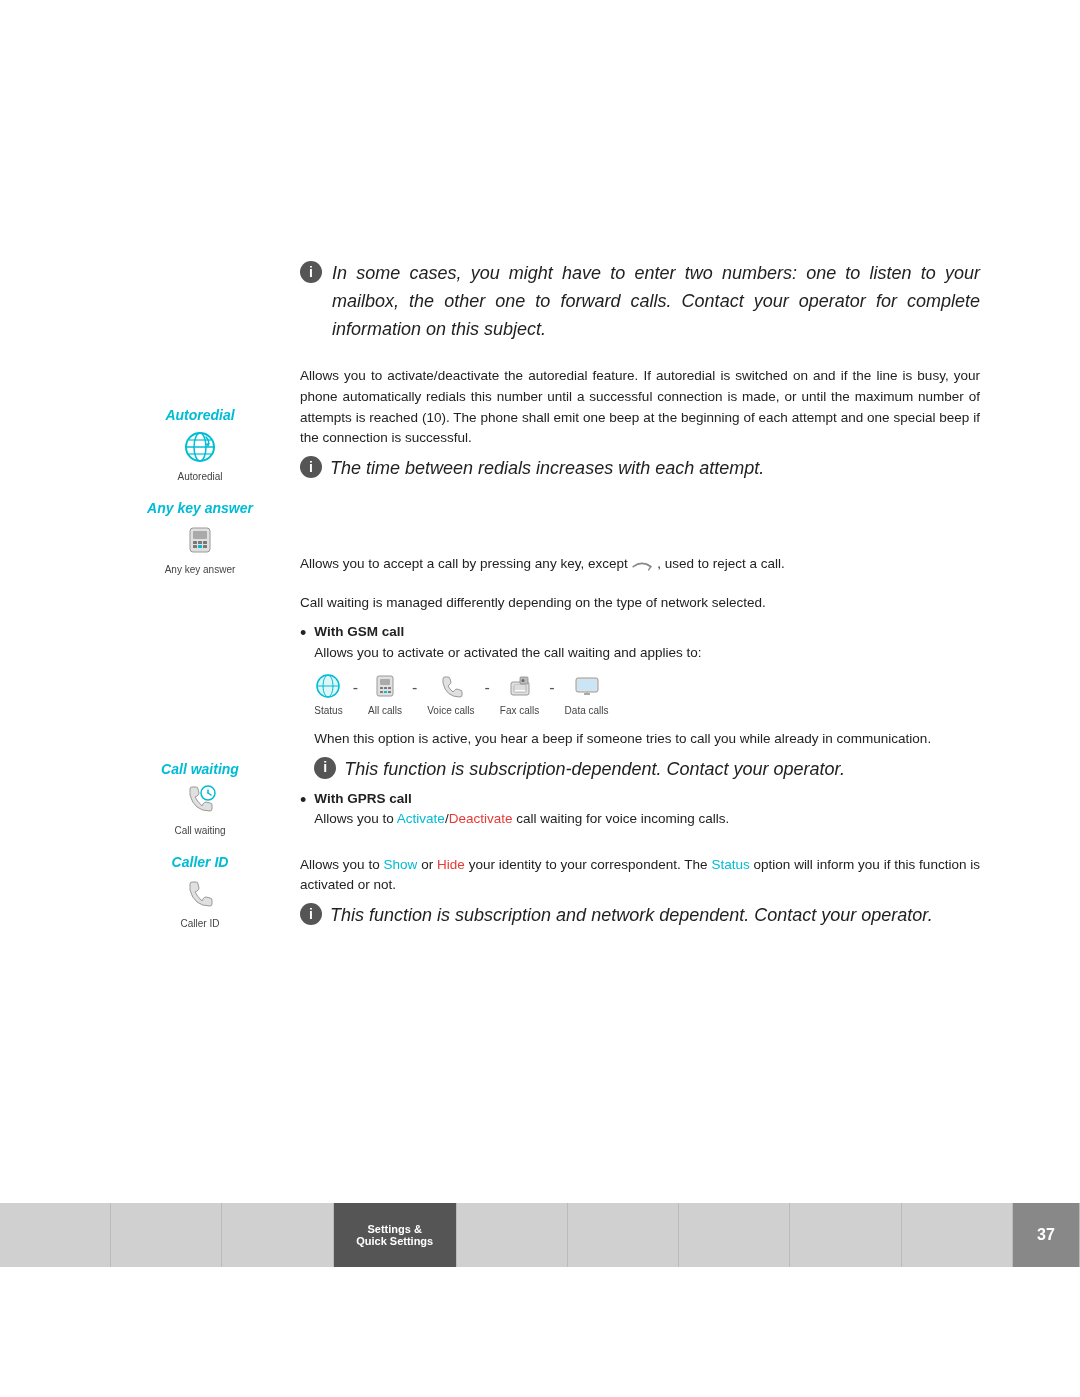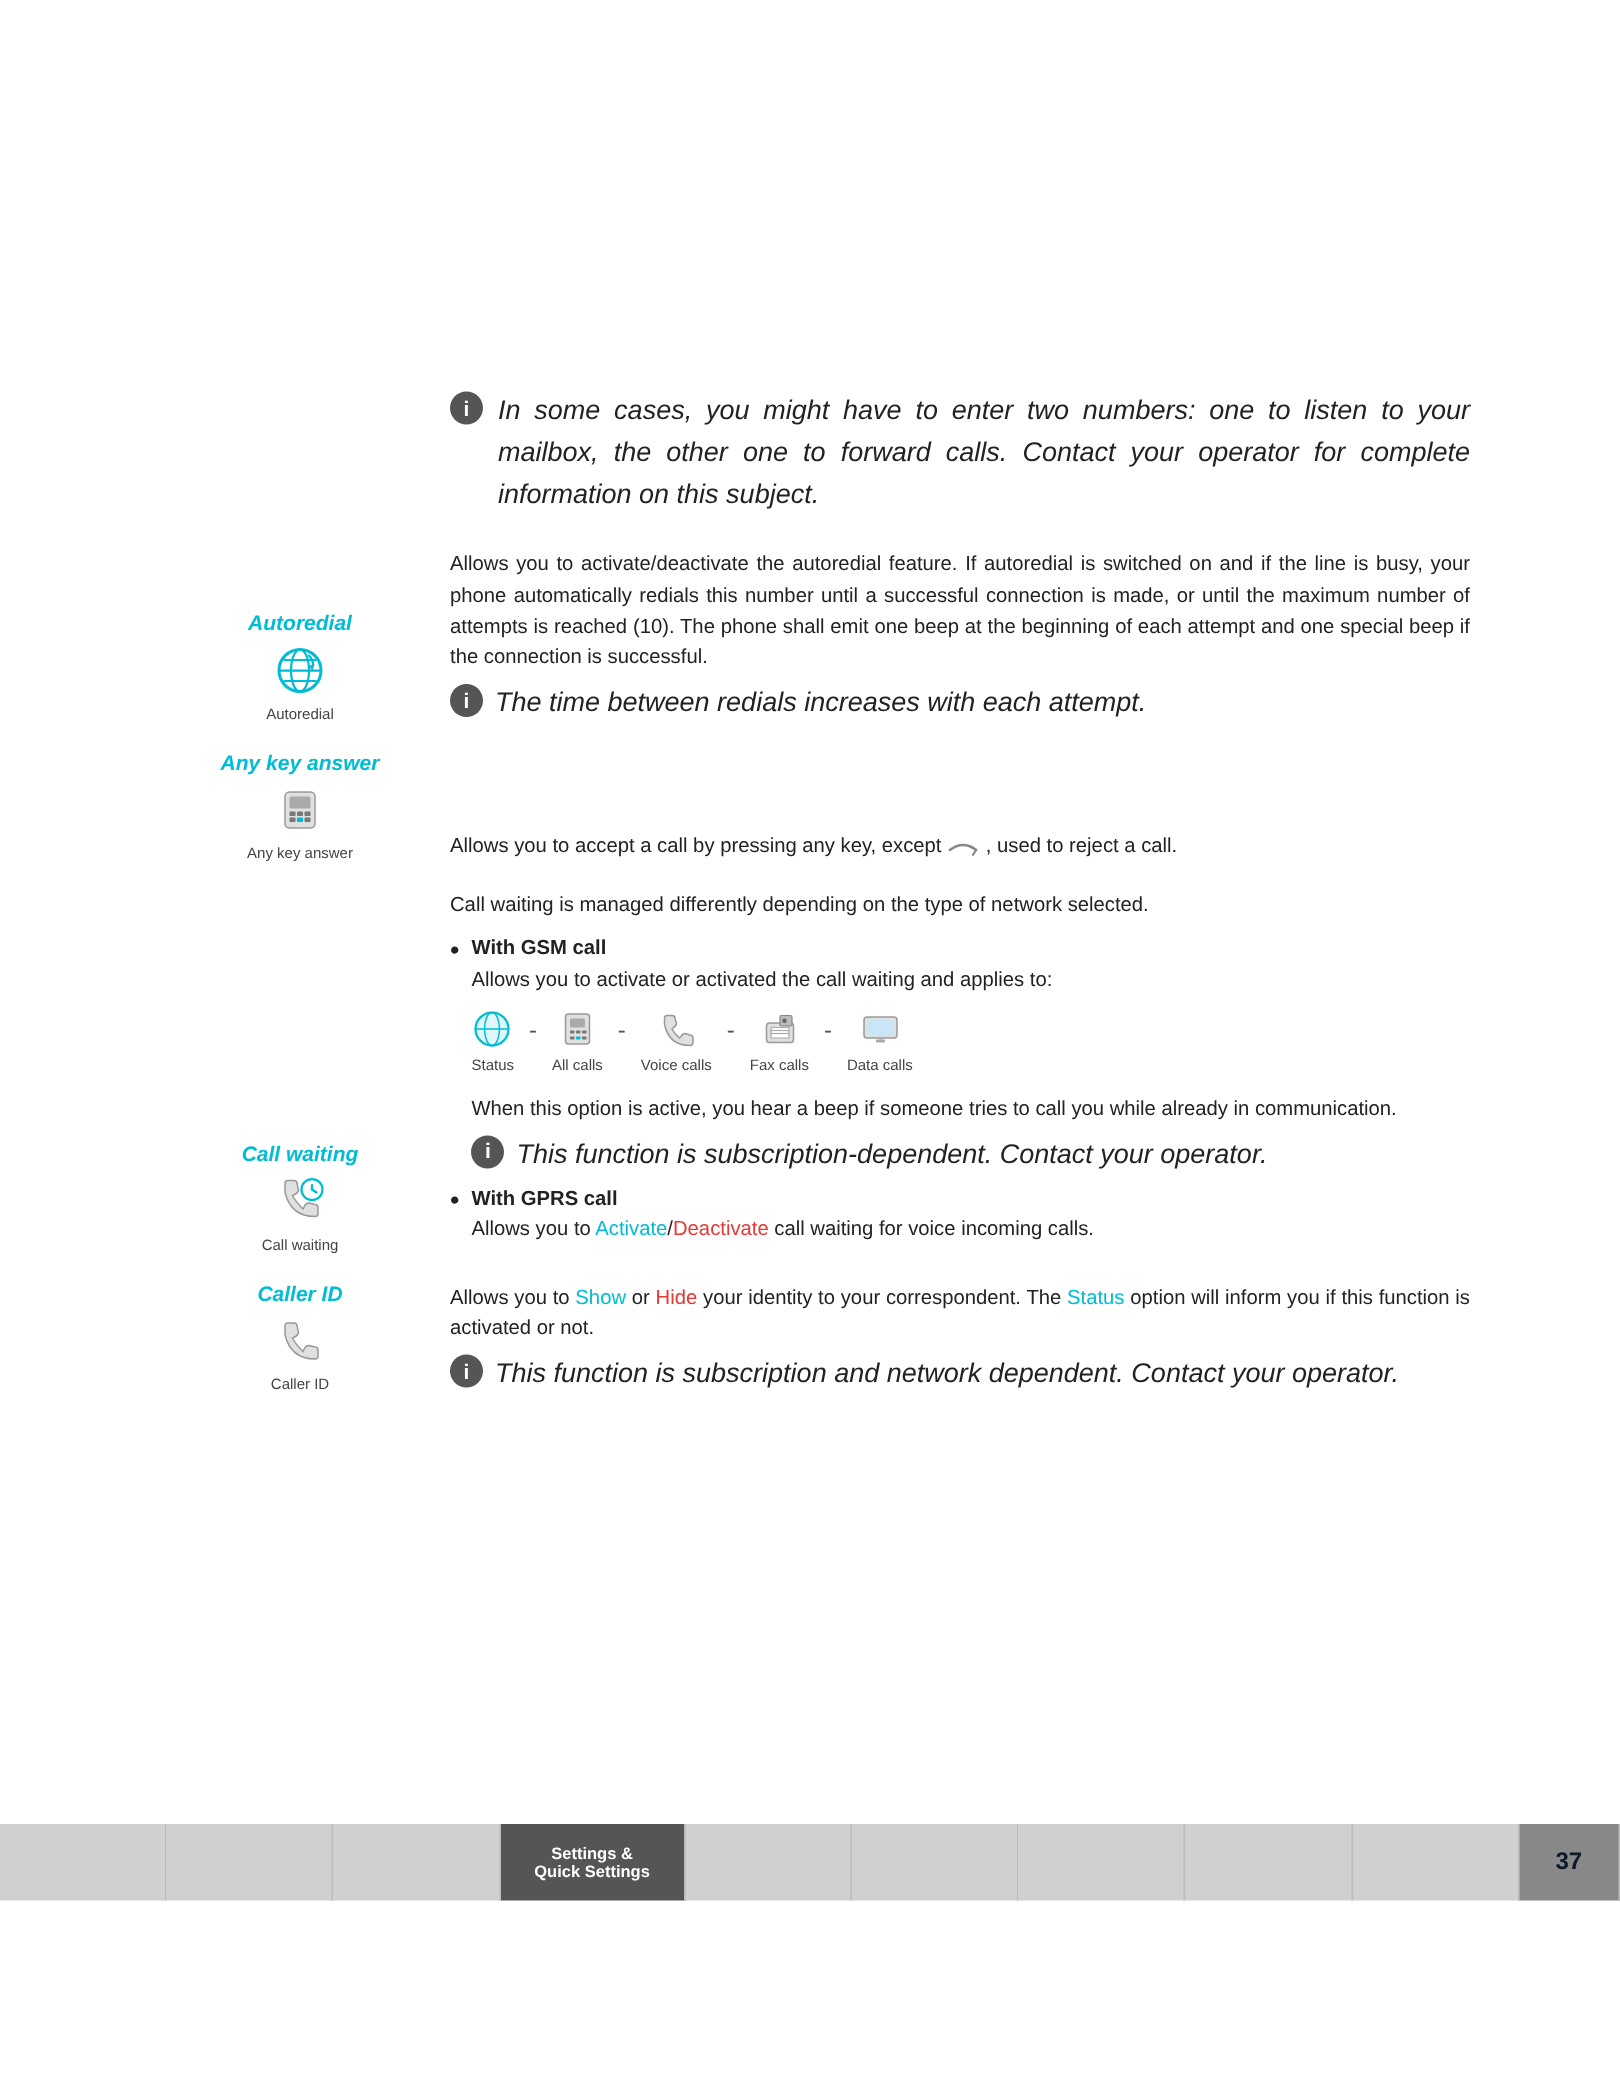--- a/index.html
+++ b/index.html
@@ -166,21 +166,21 @@
     .link-red { color: #e53935; text-decoration: none; }
 
     
     .nav-bar {
       position: absolute;
       bottom: 130px;
       left: 0;
       right: 0;
       display: flex;
       align-items: stretch;
-      height: 51px;
+      height: 64px;
     }
     .nav-tab {
       flex: 1;
       display: flex;
       align-items: center;
       justify-content: center;
       background: #d0d0d0;
       border-right: 1px solid #bbb;
       font-size: 11px;
       color: #888;
@@ -188,21 +188,21 @@
     .nav-tab.active {
       background: #555;
       color: white;
       font-size: 11px;
       font-weight: bold;
       text-align: center;
       padding: 4px 6px;
     }
     .nav-tab.page-num {
       background: #888;
-      color: #0f172a;
+      color: #ffffff;
       font-size: 16px;
       font-weight: bold;
       flex: 0.6;
     }
 
     
     .svg-icon {
       width: 36px;
       height: 36px;
     }

